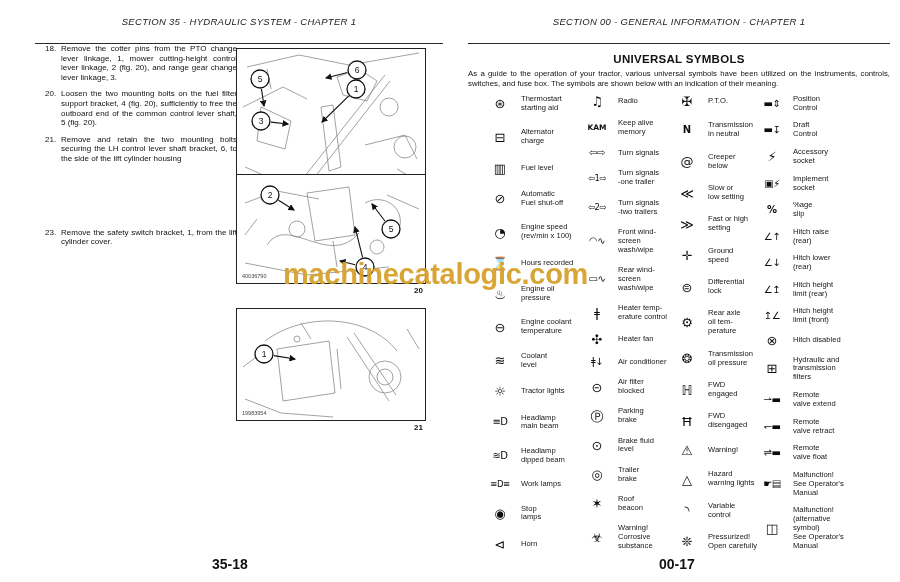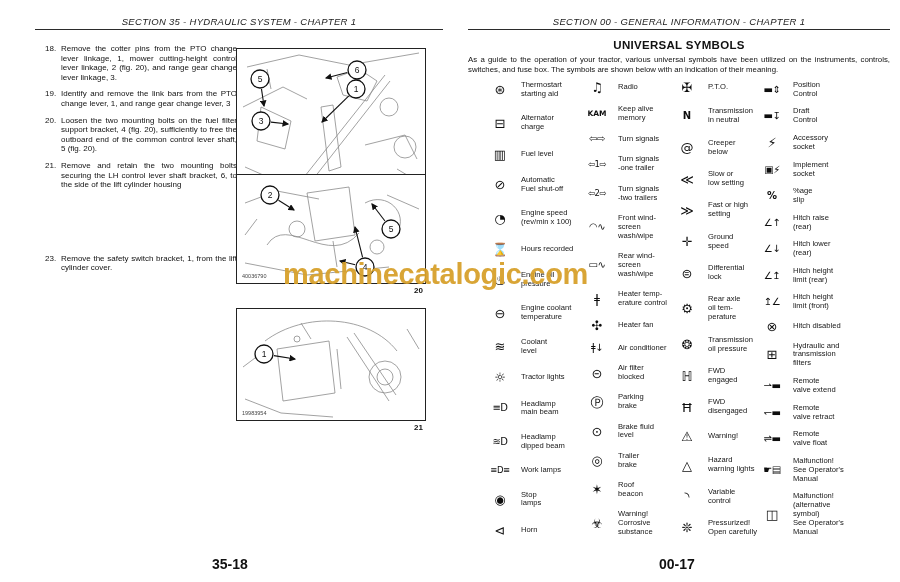--- a/index.html
+++ b/index.html
@@ -6,21 +6,21 @@
   body{
     width:900px;height:582px;position:relative;overflow:hidden;
     background:#ffffff;color:#111;
     font-family:"Liberation Sans",sans-serif;
   }
   .page{position:absolute;top:16px;}
   #left-page{left:35px;width:408px;height:540px;}
   #right-page{left:468px;width:422px;height:540px;}
   .page-header{
     font-style:italic;font-size:9.5px;text-align:center;color:#1a1a1a;
-    letter-spacing:.3px;padding-bottom:2px;border-bottom:1.2px solid #2b2b2b;
+    letter-spacing:.3px;padding-bottom:16px;border-bottom:1.2px solid #2b2b2b;
     white-space:nowrap;
   }
   
   #steps{position:absolute;left:10px;top:28px;width:192px;}
   .step{display:flex;margin-bottom:7px;}
   .step.gap{margin-top:64px;}
   .step-num{width:13px;flex:0 0 13px;font-size:8px;line-height:1.2;margin-right:3px;}
   .step-text{flex:1;font-size:8px;line-height:1.2;text-align:justify;}
   #figures-layer{position:absolute;left:0;top:0;width:408px;height:540px;}
   .figure{position:absolute;left:201px;width:188px;}
@@ -52,24 +52,20 @@
 <body>
 
 <div class="page" id="left-page">
   <div class="page-header">SECTION 35 - HYDRAULIC SYSTEM - CHAPTER 1</div>
   <div id="steps">
       <div class="step">
         <span class="step-num">18.</span>
         <div class="step-text">Remove the cotter pins from the PTO change lever linkage, 1, mower cutting-height control lever linkage, 2 (fig. 20), and range gear change lever linkage, 3.</div>
       </div>
       <div class="step">
-        <span class="step-num">19.</span>
-        <div class="step-text">Identify and remove the link bars from the PTO change lever, 1, and range gear change lever, 3</div>
-      </div>
-      <div class="step">
         <span class="step-num">20.</span>
         <div class="step-text">Loosen the two mounting bolts on the fuel filter support bracket, 4 (fig. 20), sufficiently to free the outboard end of the common control lever shaft, 5 (fig. 20).</div>
       </div>
       <div class="step">
         <span class="step-num">21.</span>
         <div class="step-text">Remove and retain the two mounting bolts securing the LH control lever shaft bracket, 6, to the side of the lift cylinder housing</div>
       </div>
       <div class="step gap">
         <span class="step-num">23.</span>
         <div class="step-text">Remove the safety switch bracket, 1, from the lift cylinder cover.</div>

